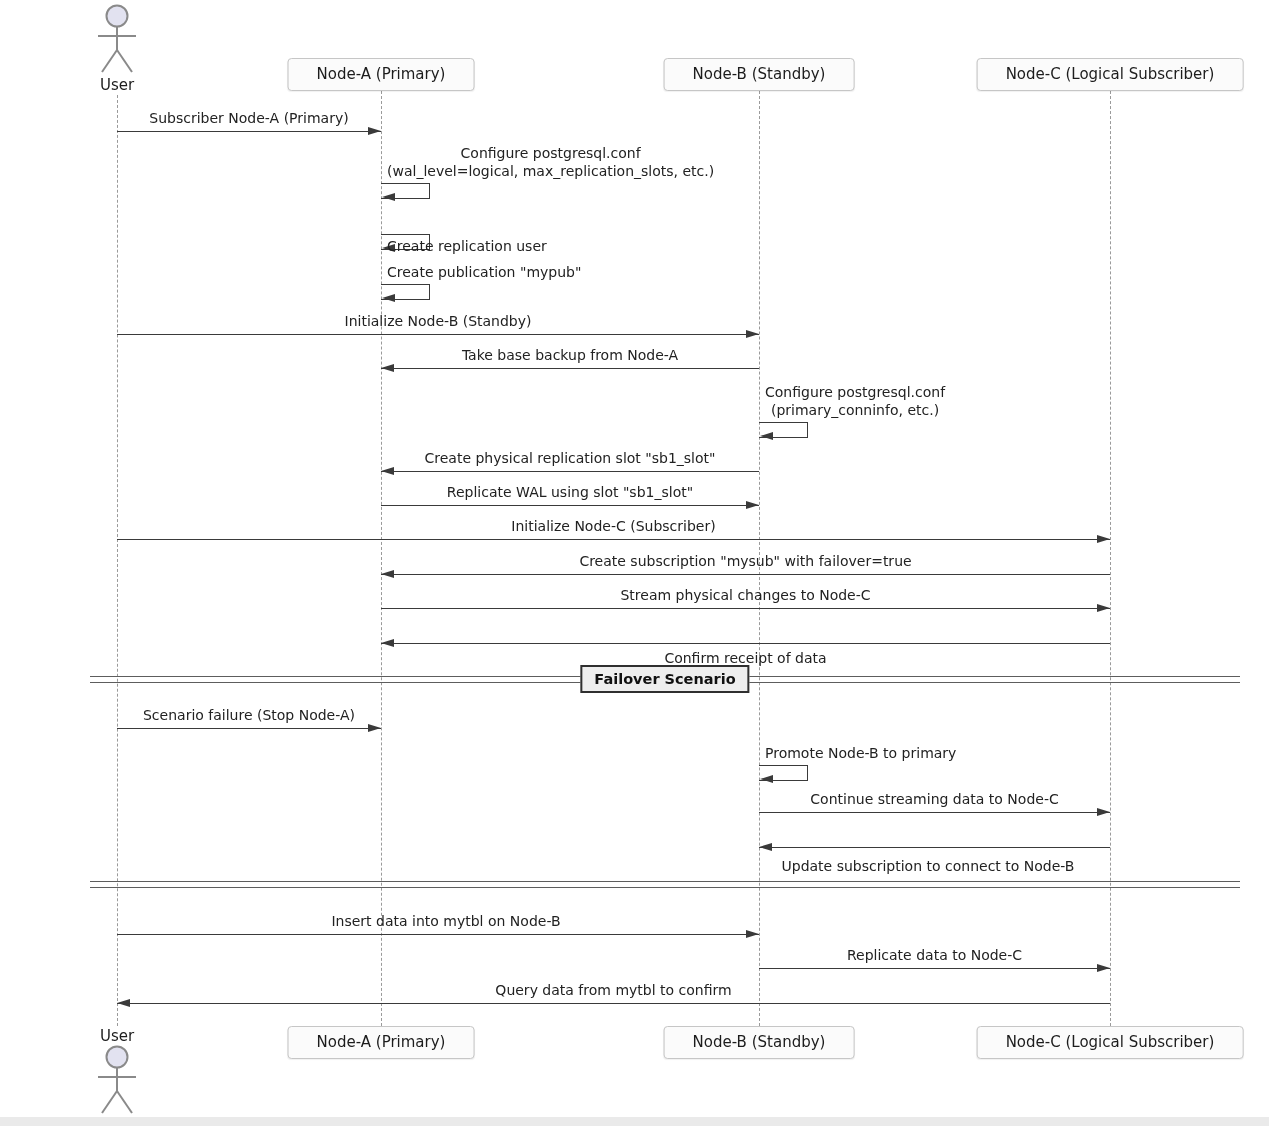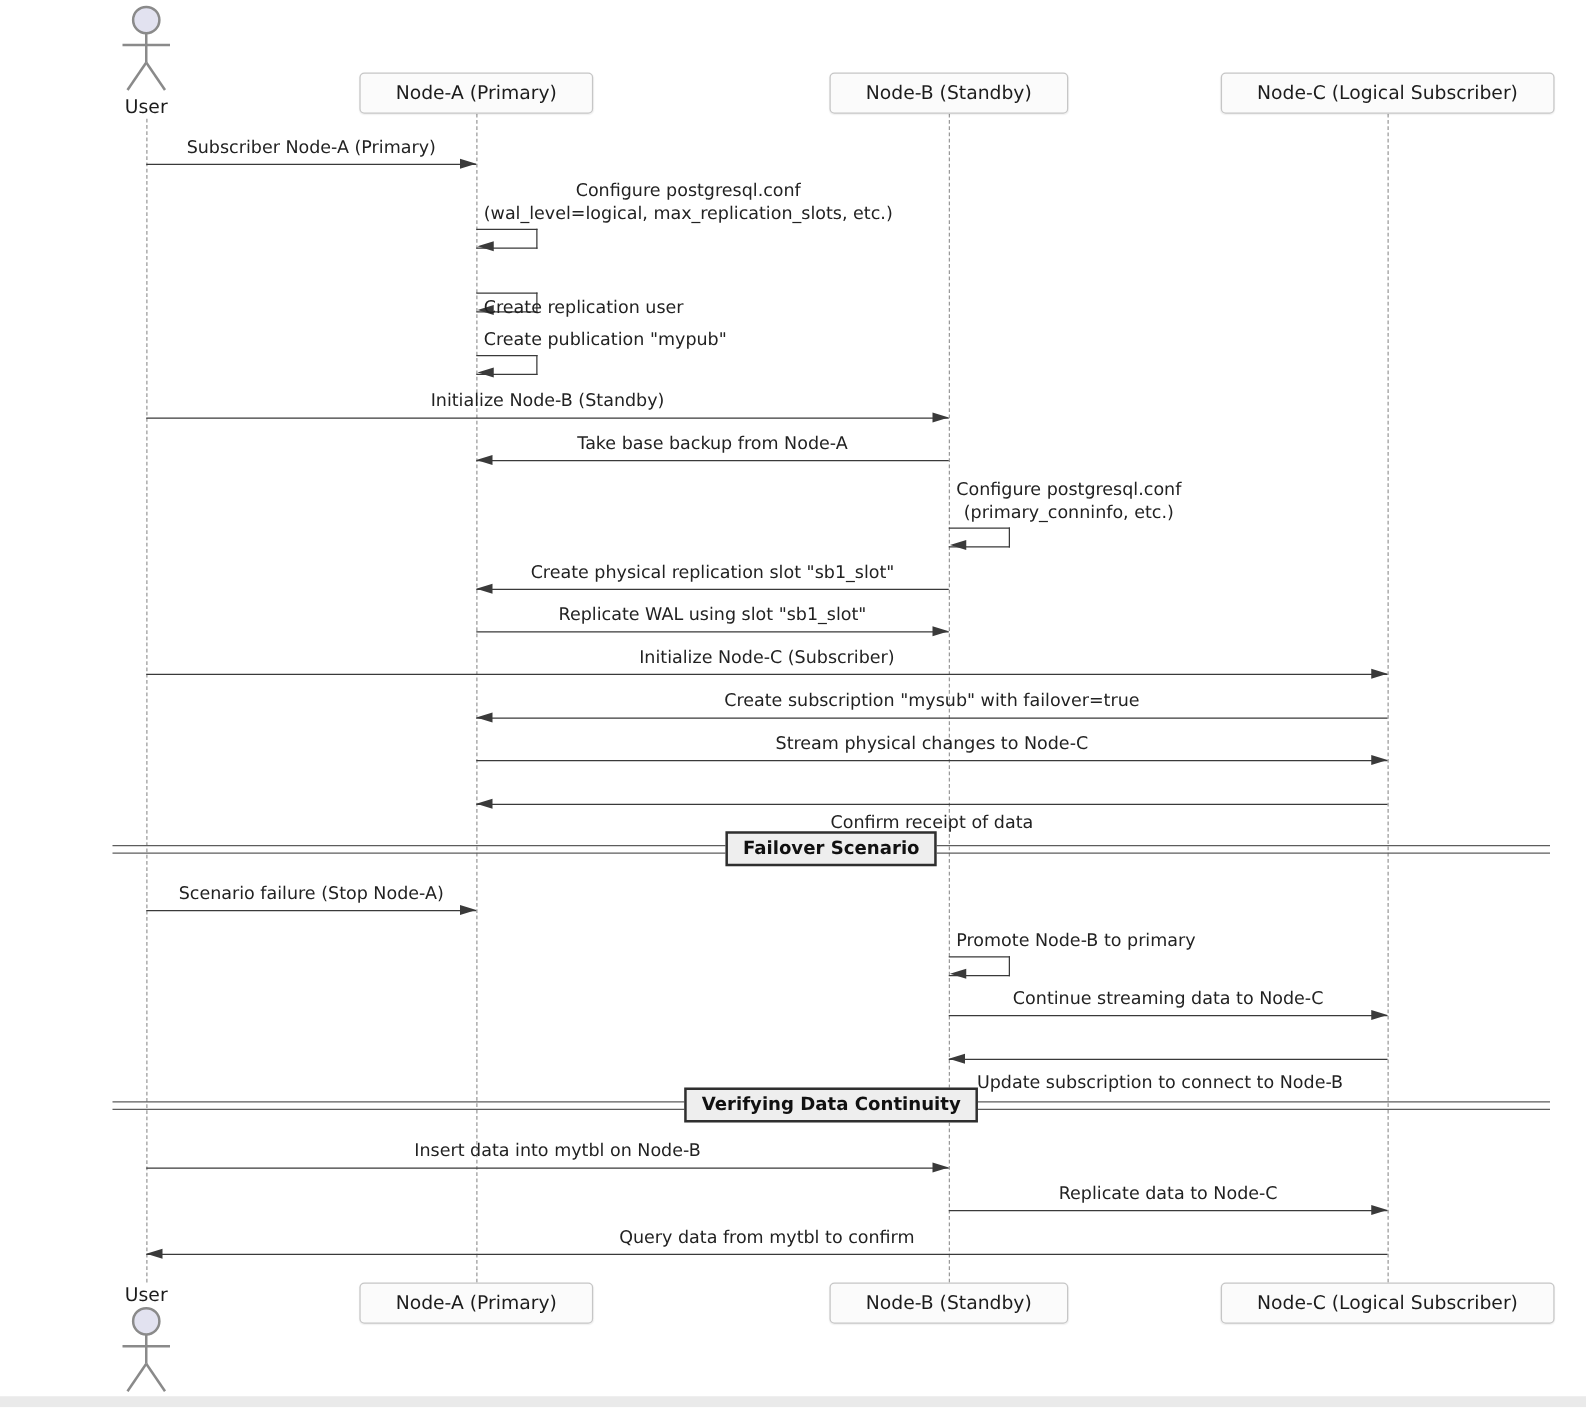--- a/index.html
+++ b/index.html
@@ -158,21 +158,20 @@
     <div class="self-label" style="left: 765px; top: 763px;">
       <div>Promote Node-B to primary</div>
     </div>
     <div class="msg-line" style="left: 759px; top: 812px; width: 351px;"></div>
     <div class="arr arr-right" style="left: 1097px; top: 808px;"></div>
     <div class="msg-label" style="left: 934.5px; top: 791px;">Continue streaming data to Node-C</div>
     <div class="msg-line" style="left: 759px; top: 847px; width: 351px;"></div>
     <div class="arr arr-left" style="left: 759px; top: 843px;"></div>
     <div class="msg-label" style="left: 928px; top: 826px; margin-top: 32px;">Update subscription to connect to Node-B</div>
     <div class="divider-band" style="top: 881px;"></div>
-    <div class="divider-box" style="left: 665px; top: 884px;">Verifying Data Continuity</div>
     <div class="msg-line" style="left: 117px; top: 934px; width: 642px;"></div>
     <div class="arr arr-right" style="left: 746px; top: 930px;"></div>
     <div class="msg-label" style="left: 438px; top: 913px; padding-left: 16px;">Insert data into mytbl on Node-B</div>
     <div class="msg-line" style="left: 759px; top: 968px; width: 351px;"></div>
     <div class="arr arr-right" style="left: 1097px; top: 964px;"></div>
     <div class="msg-label" style="left: 934.5px; top: 947px;">Replicate data to Node-C</div>
     <div class="msg-line" style="left: 117px; top: 1003px; width: 993px;"></div>
     <div class="arr arr-left" style="left: 117px; top: 999px;"></div>
     <div class="msg-label" style="left: 613.5px; top: 982px;">Query data from mytbl to confirm</div>
   </div>

